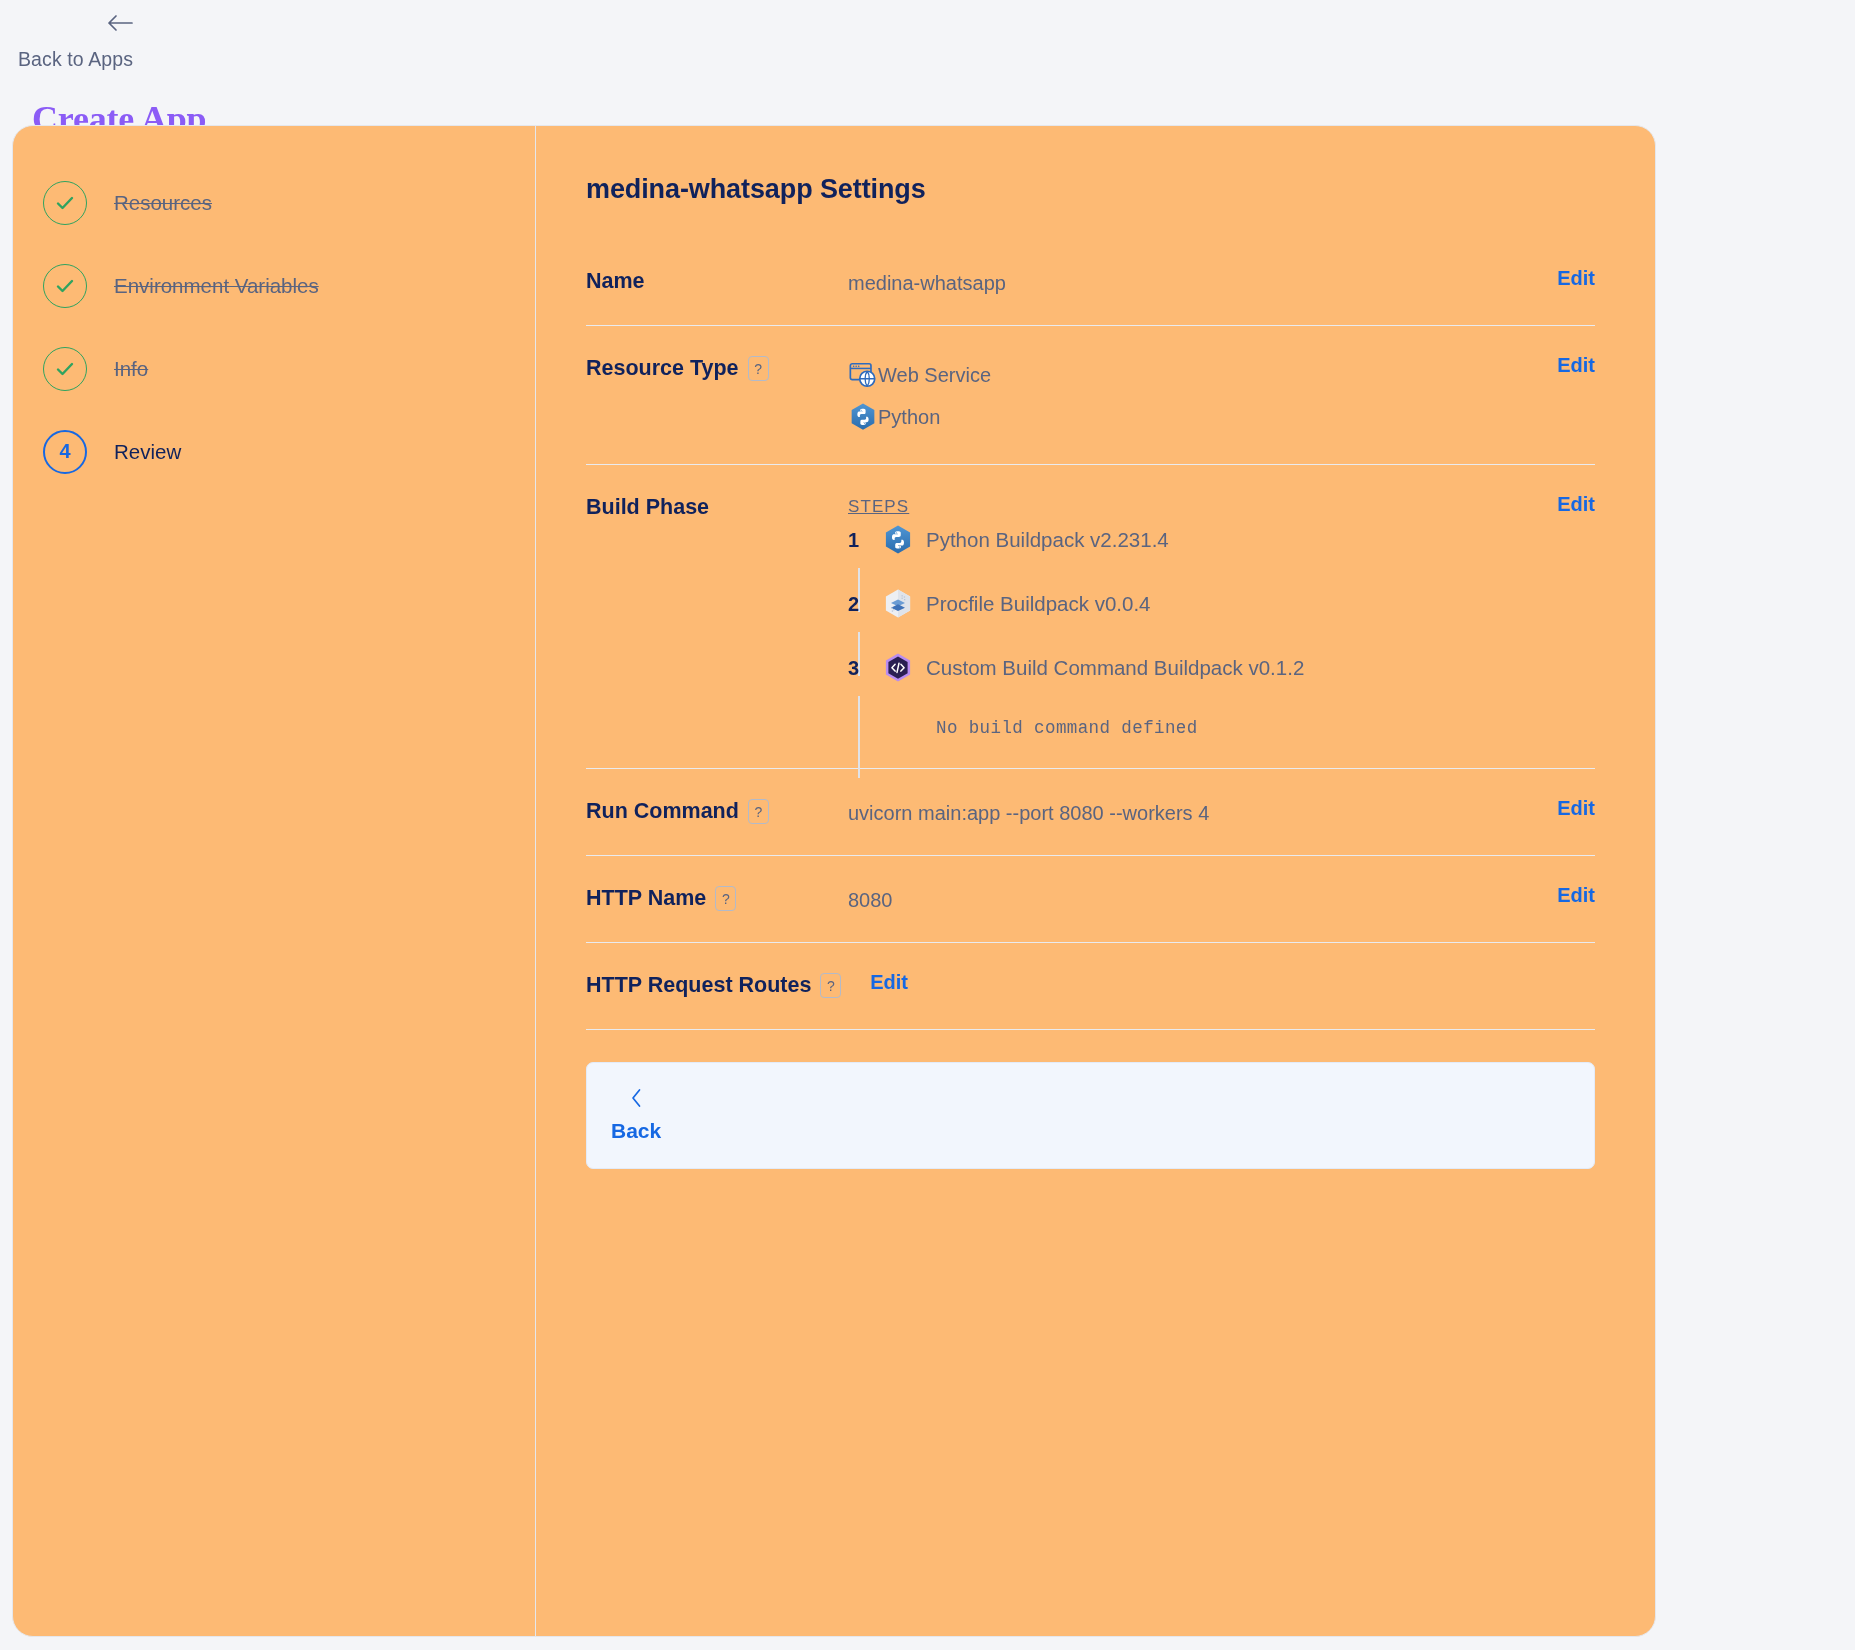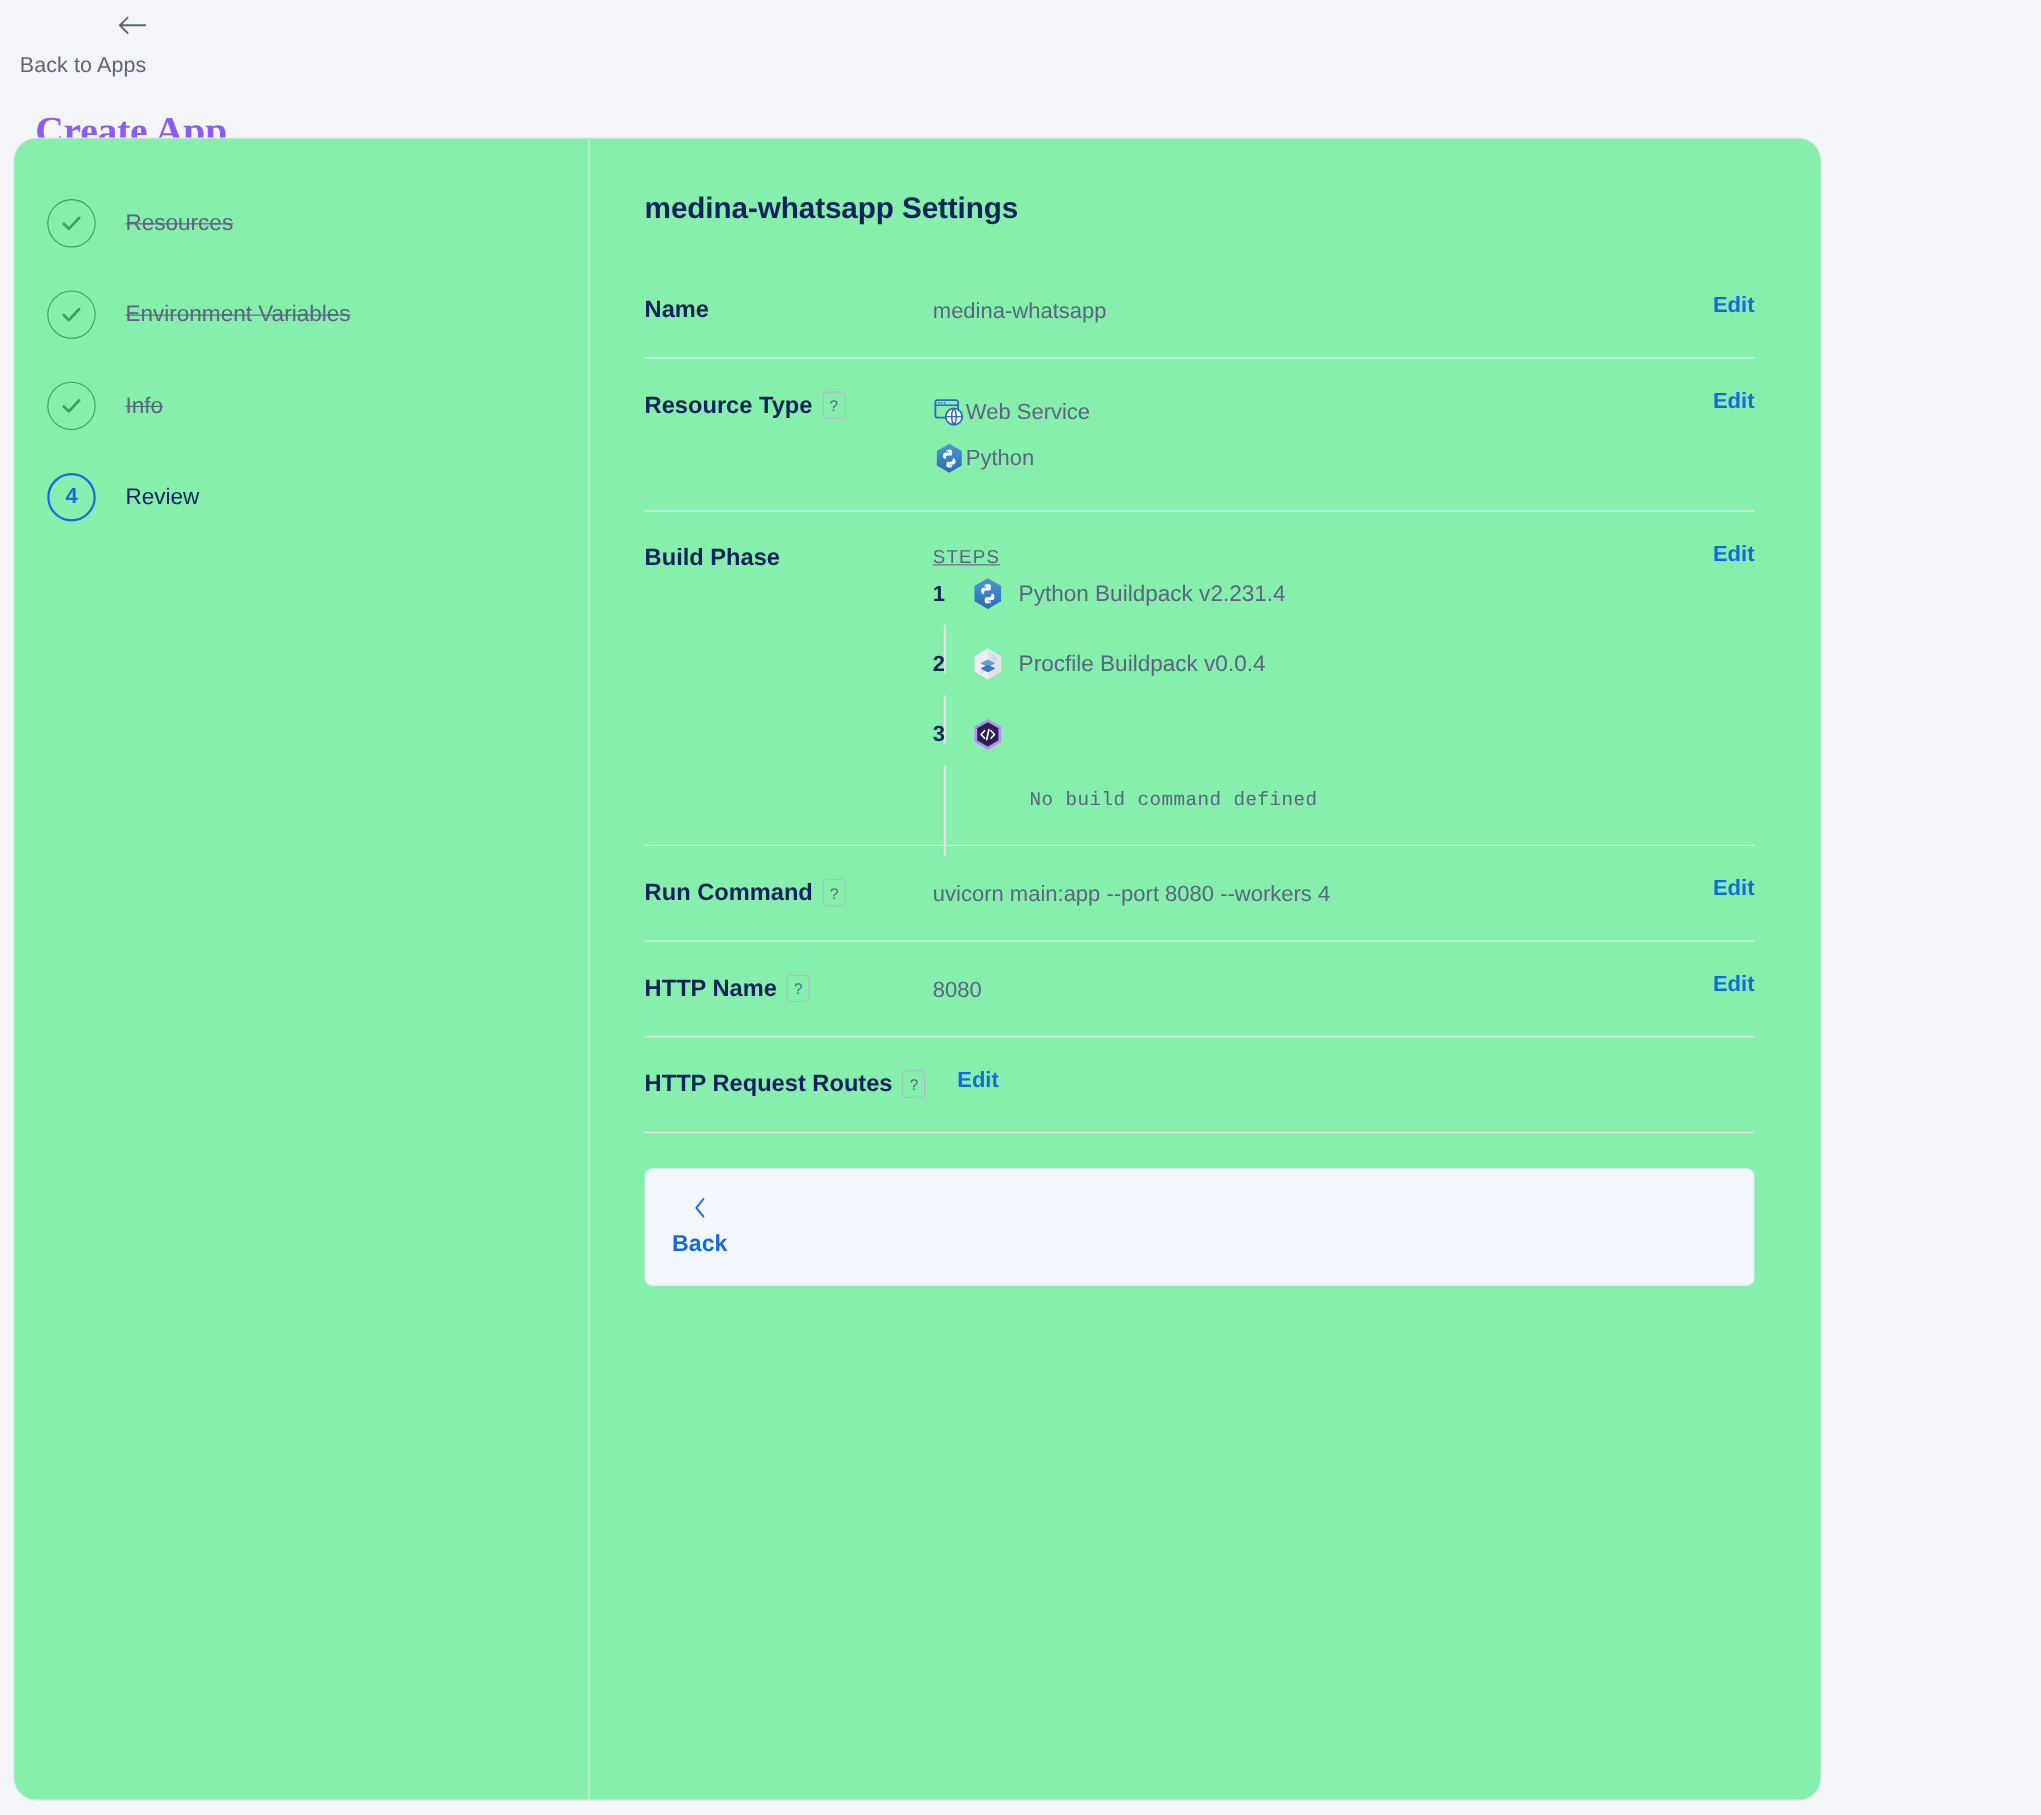--- a/index.html
+++ b/index.html
@@ -43,21 +43,21 @@
     font-family: Liberation Serif, serif;
   }
 
   
   .card {
     position: absolute;
     left: 12px;
     top: 125px;
     width: 1644px;
     height: 1512px;
-    background: #86efac;
+    background: #fdba74;
     border: 1px solid #e5e7ec;
     border-radius: 21px;
     display: flex;
     overflow: hidden;
   }
 
   
   .stepper {
     width: 523px;
     flex: none;
@@ -396,20 +396,21 @@
               <span class="build-name">Procfile Buildpack v0.0.4</span>
             </div>
 
             <div class="build-step">
               <span class="build-num">3</span>
               <svg class="build-icon" viewBox="0 0 32 32">
                 <path d="M16 1.6l12.1 7v14l-12.1 7-12.1-7v-14z" fill="#b98cf0"></path>
                 <path d="M16 4.5l9.6 5.55v11.1L16 26.7l-9.6-5.55V10.05z" fill="#2a1f52"></path>
                 <path d="M13.1 12.3l-3.2 3.4 3.2 3.4M18.9 12.3l3.2 3.4-3.2 3.4M17 11.2l-2 9.2" stroke="#ffffff" stroke-width="1.5" stroke-linecap="round" stroke-linejoin="round" fill="none"></path>
               </svg>
+              <span class="build-name">Custom Build Command Buildpack v0.1.2</span>
             </div>
           </div>
           <div class="no-build">No build command defined</div>
         </div>
         <div class="edit-link">Edit</div>
       </div>
 
       <div class="row">
         <div class="row-label">
           <span>Run Command</span>

